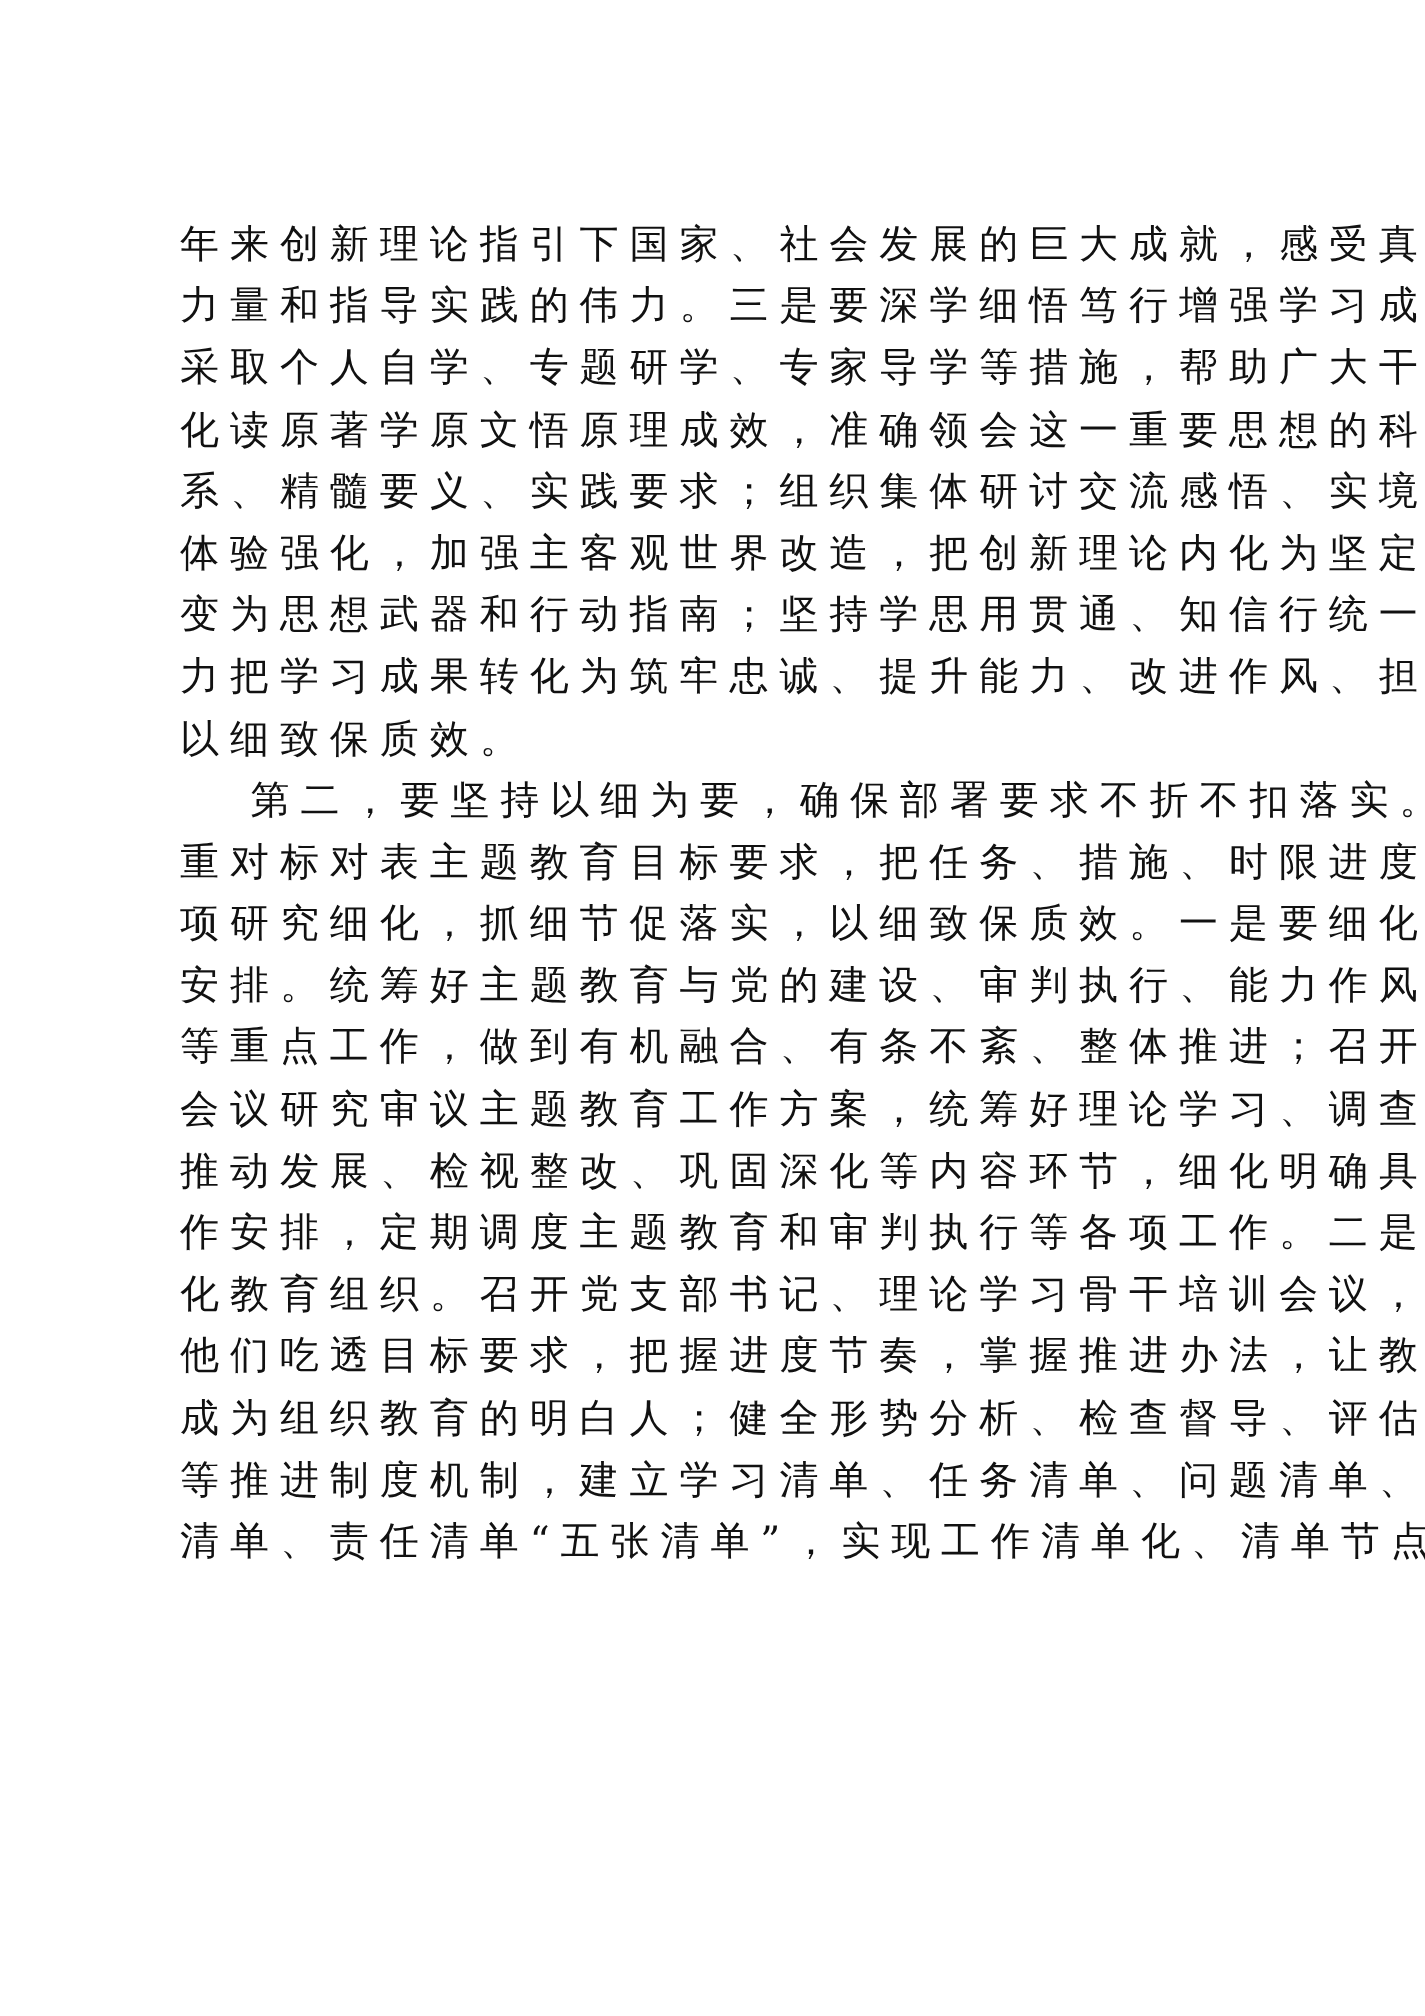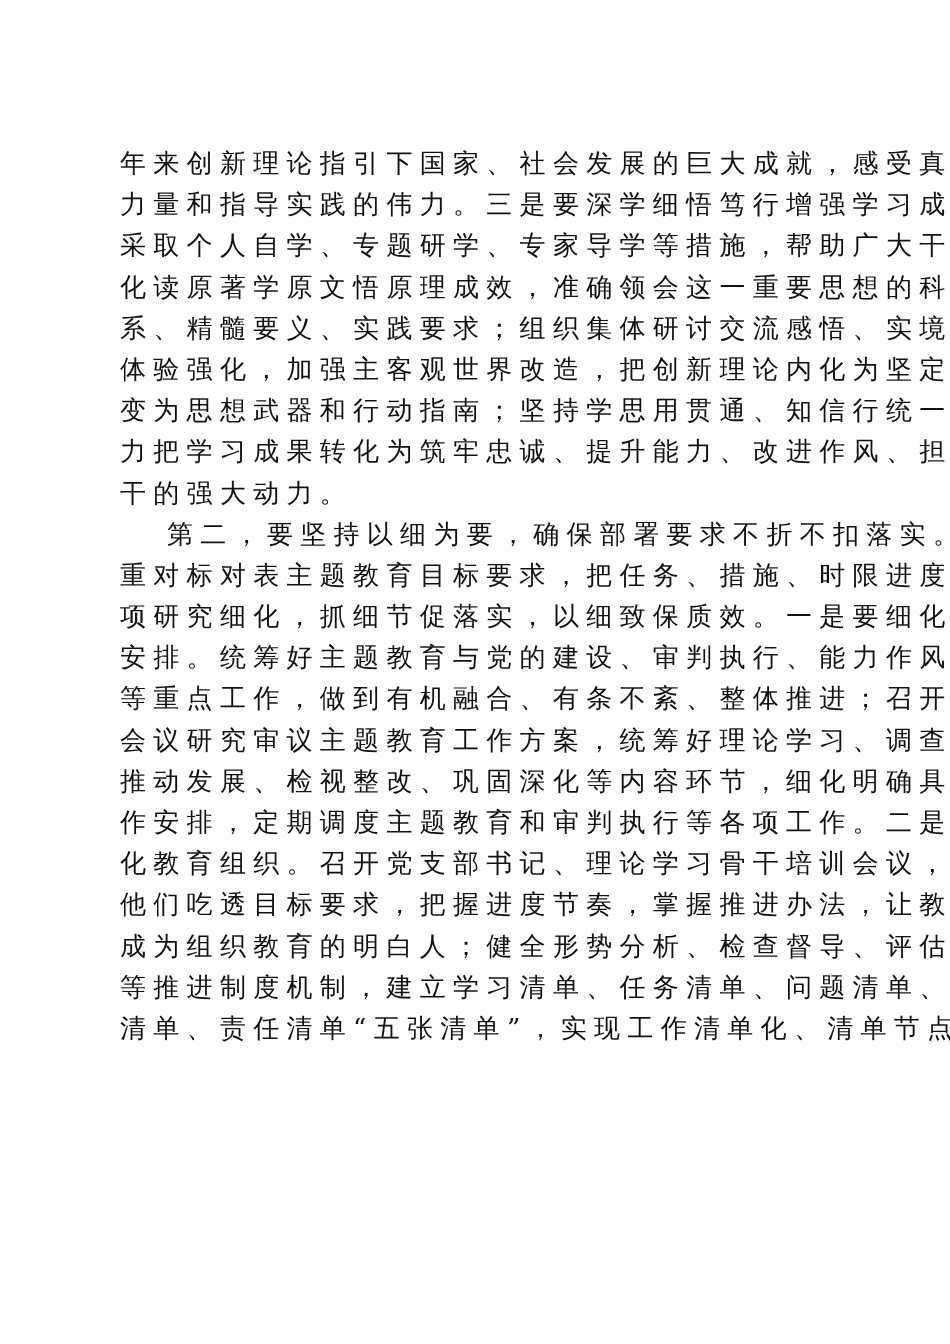--- a/index.html
+++ b/index.html
@@ -46,21 +46,21 @@
 <div class="page">
   <div class="text-block">
     <div class="line">年来创新理论指引下国家、社会发展的巨大成就，感受真理的</div>
     <div class="line">力量和指导实践的伟力。三是要深学细悟笃行增强学习成效。</div>
     <div class="line">采取个人自学、专题研学、专家导学等措施，帮助广大干警深</div>
     <div class="line">化读原著学原文悟原理成效，准确领会这一重要思想的科学体</div>
     <div class="line">系、精髓要义、实践要求；组织集体研讨交流感悟、实境教育</div>
     <div class="line">体验强化，加强主客观世界改造，把创新理论内化为坚定信仰、</div>
     <div class="line">变为思想武器和行动指南；坚持学思用贯通、知信行统一，着</div>
     <div class="line">力把学习成果转化为筑牢忠诚、提升能力、改进作风、担当实</div>
-    <div class="line">干的强大动力。</div>
+    <div class="line">以细致保质效。</div>
     <div class="line indent">第二，要坚持以细为要，确保部署要求不折不扣落实。注</div>
     <div class="line">重对标对表主题教育目标要求，把任务、措施、时限进度等逐</div>
     <div class="line">项研究细化，抓细节促落实，以细致保质效。一是要细化统筹</div>
     <div class="line">安排。统筹好主题教育与党的建设、审判执行、能力作风建设</div>
     <div class="line">等重点工作，做到有机融合、有条不紊、整体推进；召开专题</div>
     <div class="line">会议研究审议主题教育工作方案，统筹好理论学习、调查研究、</div>
     <div class="line">推动发展、检视整改、巩固深化等内容环节，细化明确具体工</div>
     <div class="line">作安排，定期调度主题教育和审判执行等各项工作。二是要细</div>
     <div class="line">化教育组织。召开党支部书记、理论学习骨干培训会议，帮助</div>
     <div class="line">他们吃透目标要求，把握进度节奏，掌握推进办法，让教育者</div>

